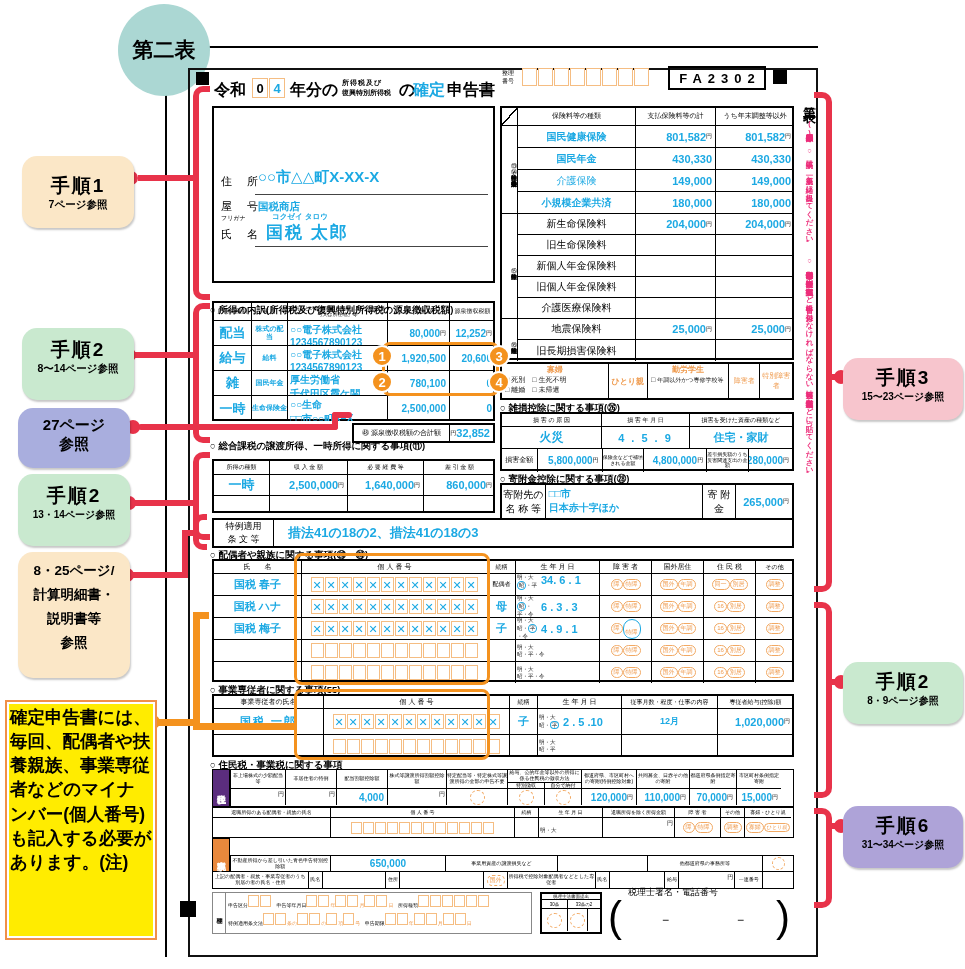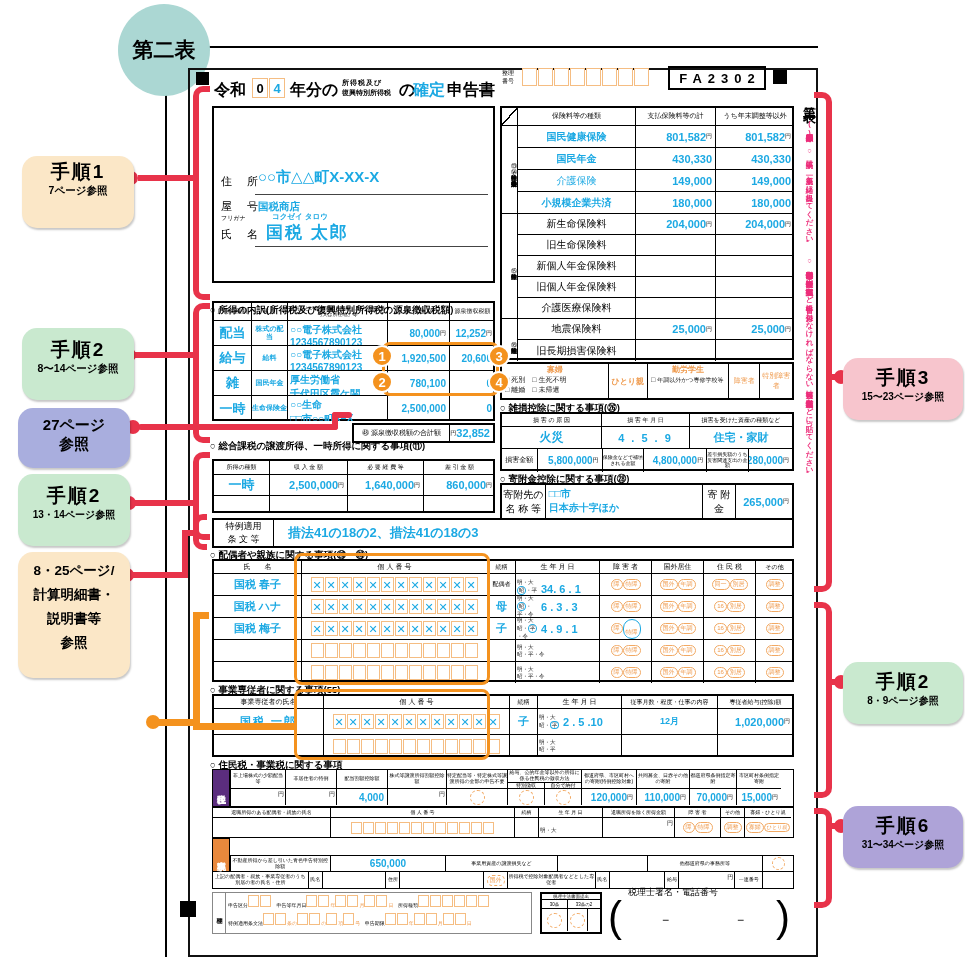--- a/index.html
+++ b/index.html
@@ -330,21 +330,21 @@
         <span class="pbox">✕</span>
         <span class="pbox">✕</span>
         <span class="pbox">✕</span>
         <span class="pbox">✕</span>
         <span class="pbox">✕</span>
         <span class="pbox">✕</span>
         <span class="pbox">✕</span>
         <span class="pbox">✕</span>
       </div>
     <div class="cc h6">配偶者</div>
-    <div style="display:flex;align-items:flex-end">
+    <div style="display:flex;align-items:flex-start">
       <span class="era" style="width:24px;padding-left:1px"><span>明・大</span><br><span></span><span class="circ">昭</span><span>・平</span></span>
       <span class="hand h11">34. 6 . 1</span>
     </div>
     <div class="cc">
         <span class="stamp">障</span>
         <span class="stamp">特障</span>
       </div>
     <div class="cc">
         <span class="stamp">国外</span>
         <span class="stamp">年調</span>
@@ -759,21 +759,21 @@
   <div class="a brR" style="left:814px;top:92px;width:18px;height:500px"></div>
   <div class="a brR" style="left:814px;top:602px;width:18px;height:196px"></div>
   <div class="a brR" style="left:814px;top:808px;width:18px;height:100px"></div>
   <div class="a red" style="left:828px;top:374px;width:16px;height:6px"></div>
   <div class="a dot" style="left:834px;top:370px"></div>
   <div class="a red" style="left:828px;top:679px;width:16px;height:6px"></div>
   <div class="a dot" style="left:834px;top:675px"></div>
   <div class="a red" style="left:828px;top:823px;width:16px;height:6px"></div>
   <div class="a dot" style="left:834px;top:819px"></div>
 
-  <div class="a bub" style="left:22px;top:156px;width:112px;height:72px;background:#fbe7c7;padding-top:4px">
+  <div class="a bub" style="left:22px;top:156px;width:112px;height:72px;background:#fbe7c7;padding-top:18px">
     <div class="bt1">手順1</div>
     <div class="bt2">7ページ参照</div>
   </div>
   <div class="a bub" style="left:22px;top:328px;width:112px;height:72px;background:#c9e9cf;padding-top:10px">
     <div class="bt1">手順2</div>
     <div class="bt2">8〜14ページ参照</div>
   </div>
   <div class="a bub" style="left:18px;top:408px;width:112px;height:60px;background:#a9aede;padding-top:8px">
     <div style="font-size:15px;font-weight:700">27ページ</div>
     <div style="font-size:15px;font-weight:700">参照</div>
@@ -781,20 +781,23 @@
   <div class="a bub" style="left:18px;top:474px;width:112px;height:72px;background:#c9e9cf;padding-top:10px">
     <div class="bt1">手順2</div>
     <div style="font-size:10px;font-weight:700">13・14ページ参照</div>
   </div>
   <div class="a bub" style="left:18px;top:552px;width:112px;height:126px;background:#fbe7c7;padding-top:10px">
     <div style="font-size:13.5px;font-weight:700">8・25ページ/</div>
     <div style="font-size:13.5px;font-weight:700;margin-top:6px">計算明細書・</div>
     <div style="font-size:13.5px;font-weight:700;margin-top:6px">説明書等</div>
     <div style="font-size:13.5px;font-weight:700;margin-top:6px">参照</div>
   </div>
+  <div class="a" style="left:5px;top:700px;width:152px;height:240px;border:2.5px solid #f09048;background:#fff;padding:2px">
+    <div style="background:#ffec00;width:100%;height:100%;font-size:17.5px;font-weight:700;line-height:1.38;box-sizing:border-box;padding:1px">確定申告書には、毎回、配偶者や扶養親族、事業専従者などのマイナンバー(個人番号)も記入する必要があります。(注)</div>
+  </div>
 
   <div class="a bub" style="left:843px;top:358px;width:120px;height:62px;background:#f7c5cd;padding-top:8px">
     <div class="bt1">手順3</div>
     <div style="font-size:10px;font-weight:700">15〜23ページ参照</div>
   </div>
   <div class="a bub" style="left:843px;top:662px;width:120px;height:62px;background:#c9e9cf;padding-top:8px">
     <div class="bt1">手順2</div>
     <div style="font-size:10px;font-weight:700">8・9ページ参照</div>
   </div>
   <div class="a bub" style="left:843px;top:806px;width:120px;height:62px;background:#aea3d8;padding-top:8px">

